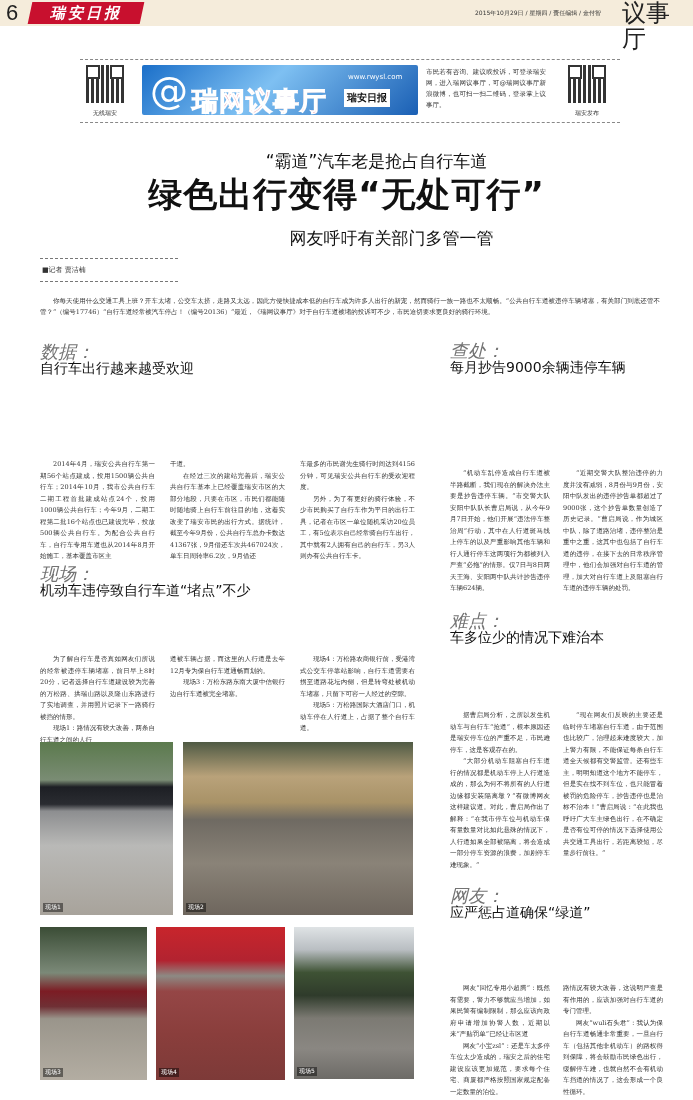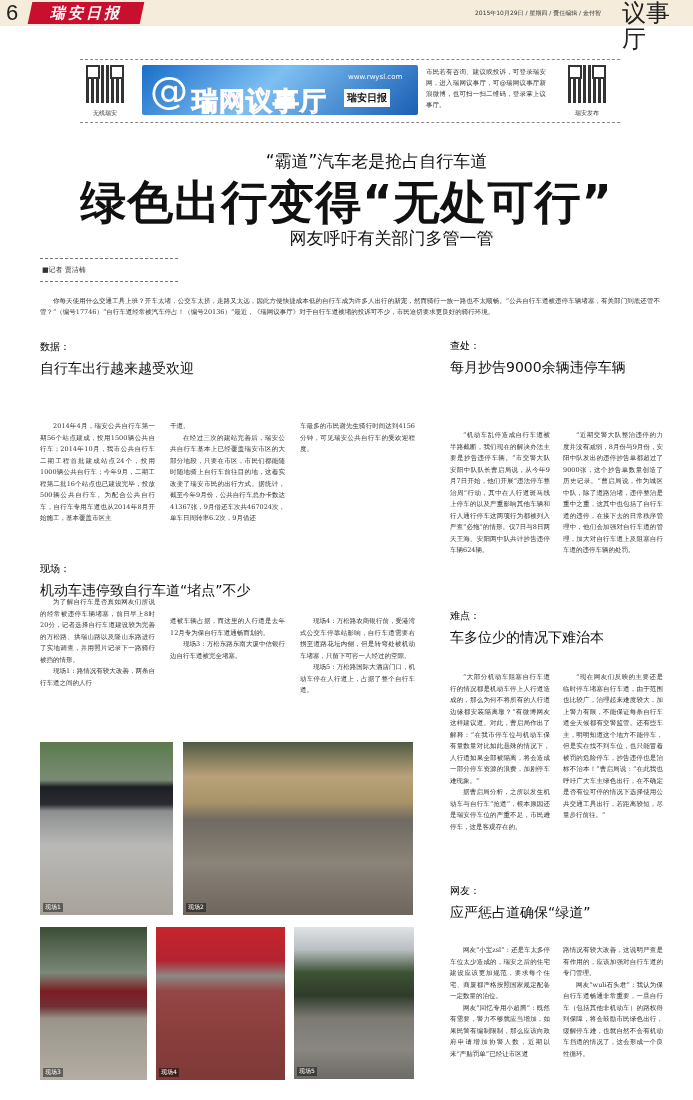--- a/index.html
+++ b/index.html
@@ -20,32 +20,32 @@
   .qr::before { left: 0; top: 0; } .qr::after { right: 0; top: 0; }
   .qr-label { position: absolute; font-size: 6px; color: #333; width: 50px; text-align: center; }
   .banner { position: absolute; left: 62px; top: 6px; width: 276px; height: 50px; background: linear-gradient(135deg, #1b6fc9 0%, #7ec0f2 45%, #1a5fb4 100%); border-radius: 2px; overflow: hidden; }
   .banner .at { position: absolute; left: 8px; top: 2px; font-size: 38px; color: #fff; font-family: "DejaVu Sans", sans-serif; line-height: 46px; }
   .banner .title { position: absolute; left: 50px; top: 19px; font-size: 26px; color: #d8112a; font-weight: bold; font-family: "DejaVu Serif", serif; -webkit-text-stroke: 1px #fff; letter-spacing: 1px; }
   .banner .url { position: absolute; left: 206px; top: 8px; font-size: 7px; color: #fff; }
   .banner .sub { position: absolute; left: 202px; top: 24px; background: #fff; color: #111; font-size: 10px; padding: 2px 3px; font-weight: bold; }
   .banner-text { position: absolute; left: 346px; top: 8px; width: 120px; font-size: 6.5px; line-height: 11px; color: #333; text-align: justify; }
 
   .kicker { position: absolute; left: 0; width: 693px; top: 150px; text-align: center; font-size: 17px; color: #111; padding-left: 60px; }
-  .headline { position: absolute; left: 0; width: 693px; top: 172px; text-align: center; font-size: 46px; font-weight: bold; color: #111; letter-spacing: 1px; }
+  .headline { position: absolute; left: 0; width: 693px; top: 172px; text-align: center; font-size: 34px; font-weight: bold; color: #111; letter-spacing: 1px; }
   .subhead { position: absolute; left: 0; width: 693px; top: 227px; text-align: center; font-size: 17px; color: #111; padding-left: 90px; }
 
   .byline-wrap { position: absolute; left: 40px; top: 258px; width: 138px; }
   .byline-wrap .d { border-top: 1px dashed #777; }
   .byline { font-size: 7px; color: #333; padding: 6px 0 6px 2px; }
 
   .intro { position: absolute; left: 40px; top: 296px; width: 620px; font-size: 6.5px; line-height: 11px; color: #333; text-indent: 2em; text-align: justify; font-family: "DejaVu Serif", serif; }
 
-  .sec-label { position: absolute; font-size: 10px; color: #000000; }
+  .sec-label { position: absolute; font-size: 18px; color: #737373; font-style: italic; }
   .sec-title { position: absolute; font-size: 14px; color: #111; }
-  .col { position: absolute; font-size: 6.5px; line-height: 11.5px; color: #333; text-align: justify; font-family: "DejaVu Serif", serif; }
+  .col { position: absolute; font-size: 6.5px; line-height: 11.5px; color: #333; text-align: justify; font-family: "DejaVu Serif", serif; margin-top: 38px; }
   .col p { text-indent: 2em; }
 
   .photo { position: absolute; overflow: hidden; }
   .photo .cap { position: absolute; left: 3px; bottom: 3px; font-size: 6px; color: #fff; background: rgba(0,0,0,.45); padding: 0 2px; }
 </style>
 </head>
 <body>
 
 <div class="topbar">
   <div class="page-num">6</div>
@@ -88,61 +88,62 @@
 <div class="sec-title" style="left:40px;top:360px">自行车出行越来越受欢迎</div>
 <div class="col" style="left:40px;top:421px;width:115px">
   <p>2014年4月，瑞安公共自行车第一期56个站点建成，投用1500辆公共自行车；2014年10月，我市公共自行车二期工程首批建成站点24个，投用1000辆公共自行车；今年9月，二期工程第二批16个站点也已建设完毕，投放500辆公共自行车。为配合公共自行车，自行车专用车道也从2014年8月开始施工，基本覆盖市区主</p>
 </div>
 <div class="col" style="left:170px;top:421px;width:115px">
   <p style="text-indent:0">干道。</p>
   <p>在经过三次的建站完善后，瑞安公共自行车基本上已经覆盖瑞安市区的大部分地段，只要在市区，市民们都能随时随地骑上自行车前往目的地，这着实改变了瑞安市民的出行方式。据统计，截至今年9月份，公共自行车总办卡数达41367张，9月借还车次共467024次，单车日周转率6.2次，9月借还</p>
 </div>
 <div class="col" style="left:300px;top:421px;width:115px">
   <p style="text-indent:0">车最多的市民谢先生骑行时间达到4156分钟，可见瑞安公共自行车的受欢迎程度。</p>
+  <p>另外，为了有更好的骑行体验，不少市民购买了自行车作为平日的出行工具，记者在市区一单位随机采访20位员工，有5位表示自己经常骑自行车出行，其中就有2人拥有自己的自行车，另3人则办有公共自行车卡。</p>
 </div>
 
 <div class="sec-label" style="left:450px;top:339px">查处：</div>
 <div class="sec-title" style="left:450px;top:359px">每月抄告9000余辆违停车辆</div>
 <div class="col" style="left:450px;top:430px;width:100px">
   <p>“机动车乱停造成自行车道被半路截断，我们现在的解决办法主要是抄告违停车辆。”市交警大队安阳中队队长曹启局说，从今年9月7日开始，他们开展“违法停车整治周”行动，其中在人行道斑马线上停车的以及严重影响其他车辆和行人通行停车这两项行为都被列入严查“必拖”的情形。仅7日与8日两天王海、安阳两中队共计抄告违停车辆624辆。</p>
 </div>
 <div class="col" style="left:563px;top:430px;width:100px">
   <p>“近期交警大队整治违停的力度并没有减弱，8月份与9月份，安阳中队发出的违停抄告单都超过了9000张，这个抄告单数量创造了历史记录。”曹启局说，作为城区中队，除了道路治堵，违停整治是重中之重，这其中也包括了自行车道的违停，在接下去的日常秩序管理中，他们会加强对自行车道的管理，加大对自行车道上及阻塞自行车道的违停车辆的处罚。</p>
 </div>
 
 <div class="sec-label" style="left:40px;top:562px">现场：</div>
 <div class="sec-title" style="left:40px;top:582px">机动车违停致自行车道“堵点”不少</div>
-<div class="col" style="left:40px;top:597px;width:115px">
+<div class="col" style="left:40px;top:616px;width:115px">
   <p>为了解自行车是否真如网友们所说的经常被违停车辆堵塞，前日早上8时20分，记者选择自行车道建设较为完善的万松路、拱瑞山路以及隆山东路进行了实地调查，并用照片记录下一路骑行被挡的情形。</p>
   <p>现场1：路情况有较大改善，两条自行车道之间的人行</p>
 </div>
 <div class="col" style="left:170px;top:616px;width:115px">
   <p style="text-indent:0">道被车辆占据，而这里的人行道是去年12月专为保自行车道通畅而划的。</p>
   <p>现场3：万松东路东南大厦中信银行边自行车道被完全堵塞。</p>
 </div>
 <div class="col" style="left:300px;top:616px;width:115px">
   <p>现场4：万松路农商银行前，受港湾式公交车停靠站影响，自行车道需要右拐至道路花坛内侧，但是转弯处被机动车堵塞，只留下可容一人经过的空隙。</p>
   <p>现场5：万松路国际大酒店门口，机动车停在人行道上，占据了整个自行车道。</p>
 </div>
 
 <div class="sec-label" style="left:450px;top:609px">难点：</div>
 <div class="sec-title" style="left:450px;top:629px">车多位少的情况下难治本</div>
 <div class="col" style="left:450px;top:672px;width:100px">
+  <p>据曹启局分析，之所以发生机动车与自行车“抢道”，根本原因还是瑞安停车位的严重不足，市民难停车，这是客观存在的。</p>
   <p>“大部分机动车阻塞自行车道行的情况都是机动车停上人行道造成的，那么为何不将所有的人行道边缘都安装隔离墩？”有微博网友这样建议道。对此，曹启局作出了解释：“在我市停车位与机动车保有量数量对比如此悬殊的情况下，人行道如果全部被隔离，将会造成一部分停车资源的浪费，加剧停车难现象。”</p>
-  <p>据曹启局分析，之所以发生机动车与自行车“抢道”，根本原因还是瑞安停车位的严重不足，市民难停车，这是客观存在的。</p>
 </div>
 <div class="col" style="left:563px;top:672px;width:100px">
   <p>“现在网友们反映的主要还是临时停车堵塞自行车道，由于范围也比较广，治理起来难度较大，加上警力有限，不能保证每条自行车道全天候都有交警监管。还有些车主，明明知道这个地方不能停车，但是实在找不到车位，也只能冒着被罚的危险停车，抄告违停也是治标不治本！”曹启局说：“在此我也呼吁广大车主绿色出行，在不确定是否有位可停的情况下选择使用公共交通工具出行，若距离较短，尽量步行前往。”</p>
 </div>
 
 <div class="sec-label" style="left:450px;top:884px">网友：</div>
 <div class="sec-title" style="left:450px;top:904px">应严惩占道确保“绿道”</div>
 <div class="col" style="left:450px;top:945px;width:100px">
+  <p>网友“回忆专用小超腾”：既然有需要，警力不够就应当增加，如果民警有编制限制，那么应该向政府申请增加协警人数，近期以来“严贴罚单”已经让市区道</p>
   <p>网友“小宝zsl”：还是车太多停车位太少造成的，瑞安之后的住宅建设应该更加规范，要求每个住宅、商厦都严格按照国家规定配备一定数量的泊位。</p>
-  <p>网友“回忆专用小超腾”：既然有需要，警力不够就应当增加，如果民警有编制限制，那么应该向政府申请增加协警人数，近期以来“严贴罚单”已经让市区道</p>
 </div>
 <div class="col" style="left:563px;top:945px;width:100px">
   <p style="text-indent:0">路情况有较大改善，这说明严查是有作用的，应该加强对自行车道的专门管理。</p>
   <p>网友“wuli石头君”：我认为保自行车道畅通非常重要，一旦自行车（包括其他非机动车）的路权得到保障，将会鼓励市民绿色出行，缓解停车难，也就自然不会有机动车挡道的情况了，这会形成一个良性循环。</p>
 </div>
 
 <div class="photo" style="left:40px;top:742px;width:133px;height:173px;background:linear-gradient(180deg,#5b7a4d 0%,#7a8c74 22%,#1d1f24 26%,#2a2c31 36%,#8d8e90 40%,#b9b9b7 60%,#a8a39b 100%);">
   <div class="cap">现场1</div>
 </div>
 <div class="photo" style="left:183px;top:742px;width:230px;height:173px;background:linear-gradient(180deg,#4f5a44 0%,#b9a27a 20%,#a89267 35%,#6f6a62 45%,#8a8378 70%,#6e665d 100%);">

